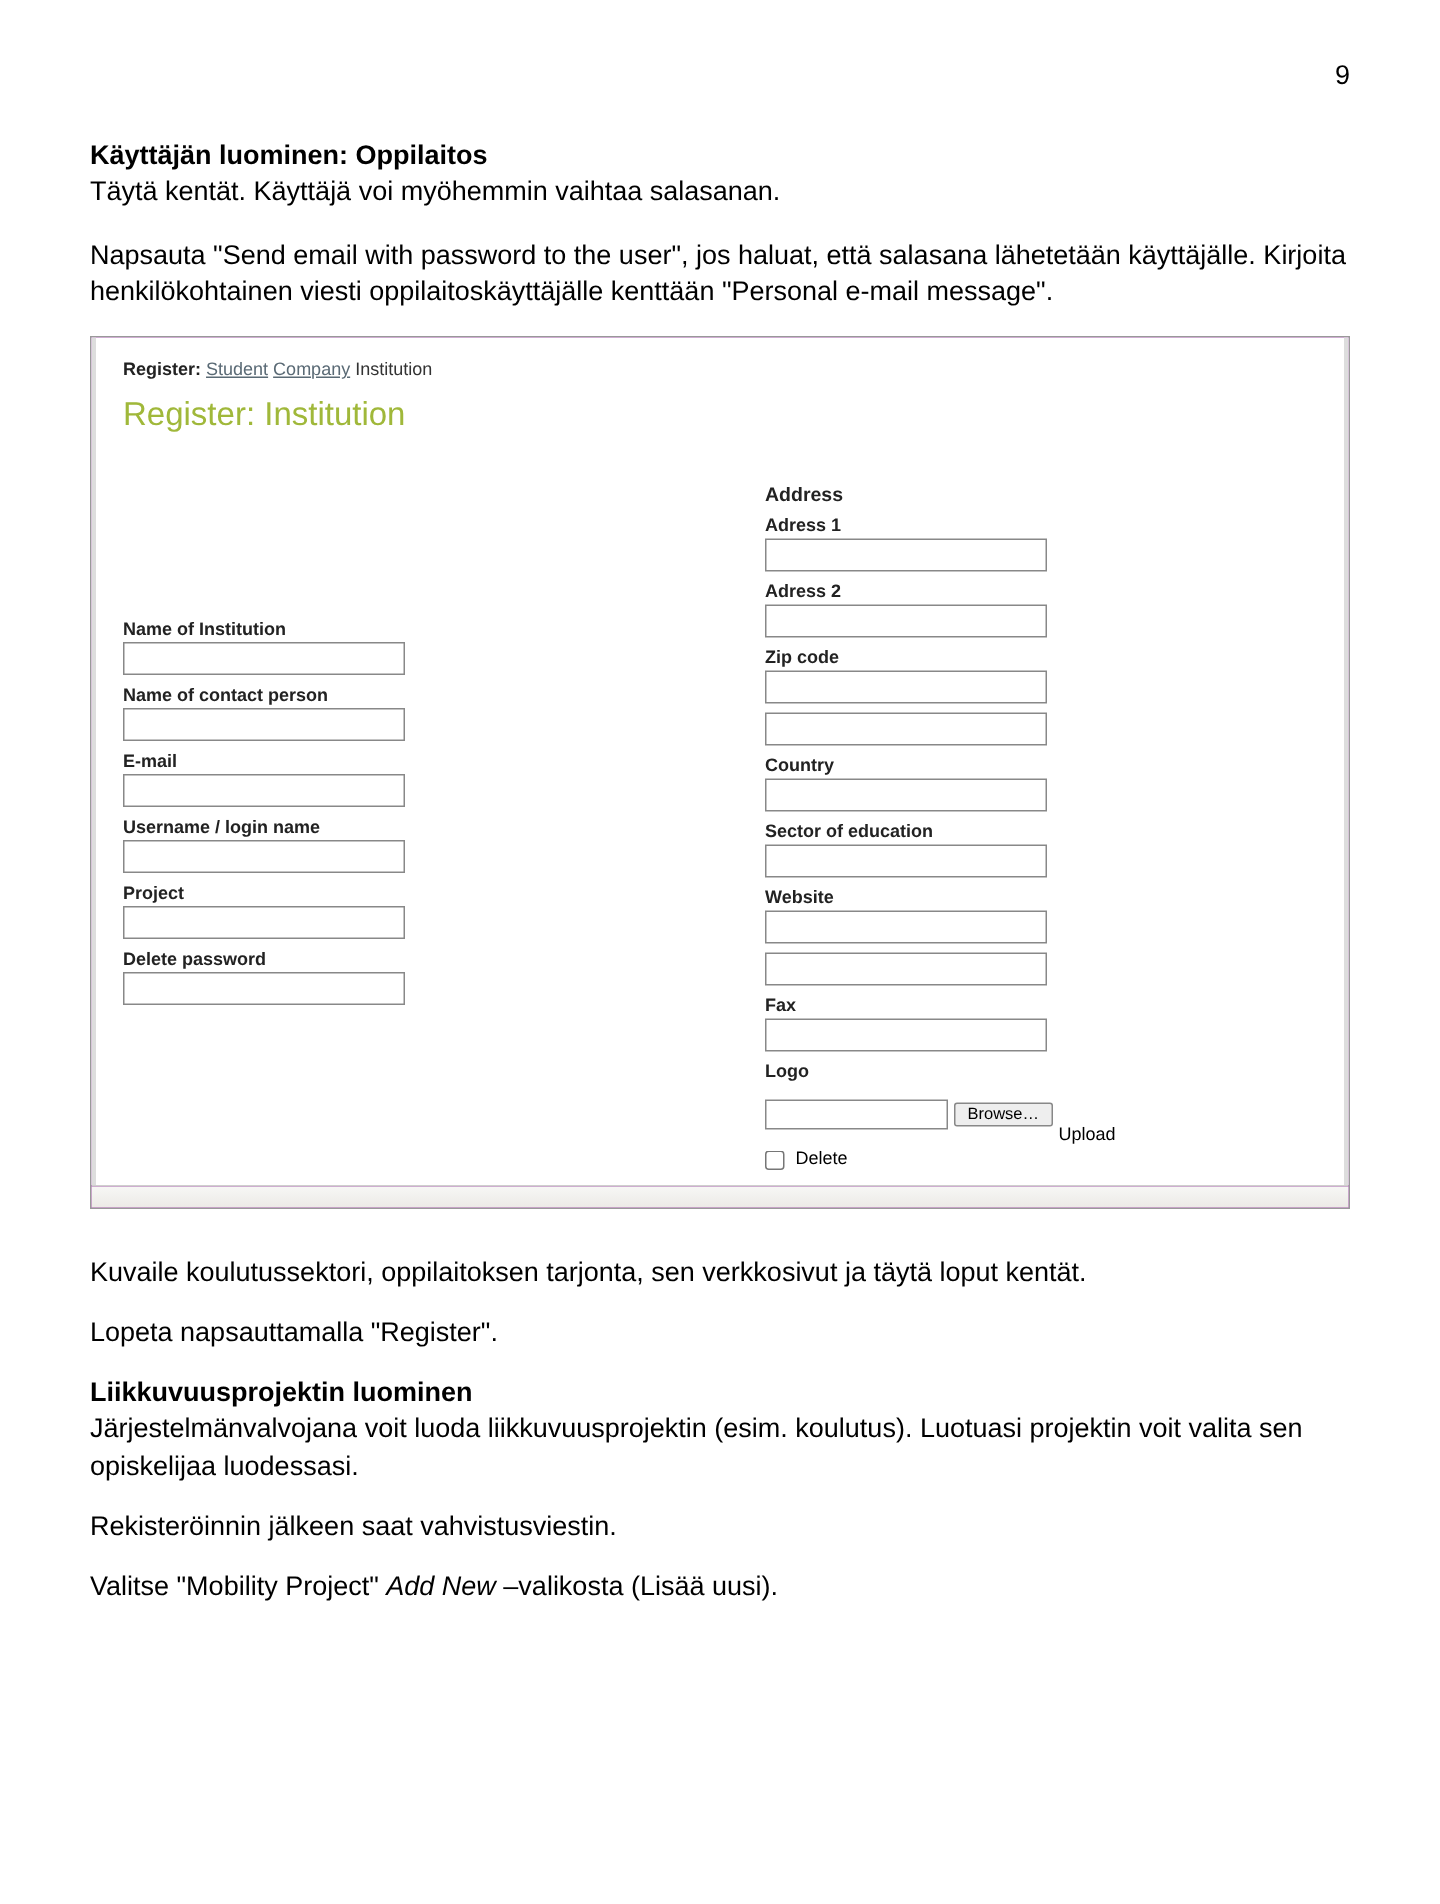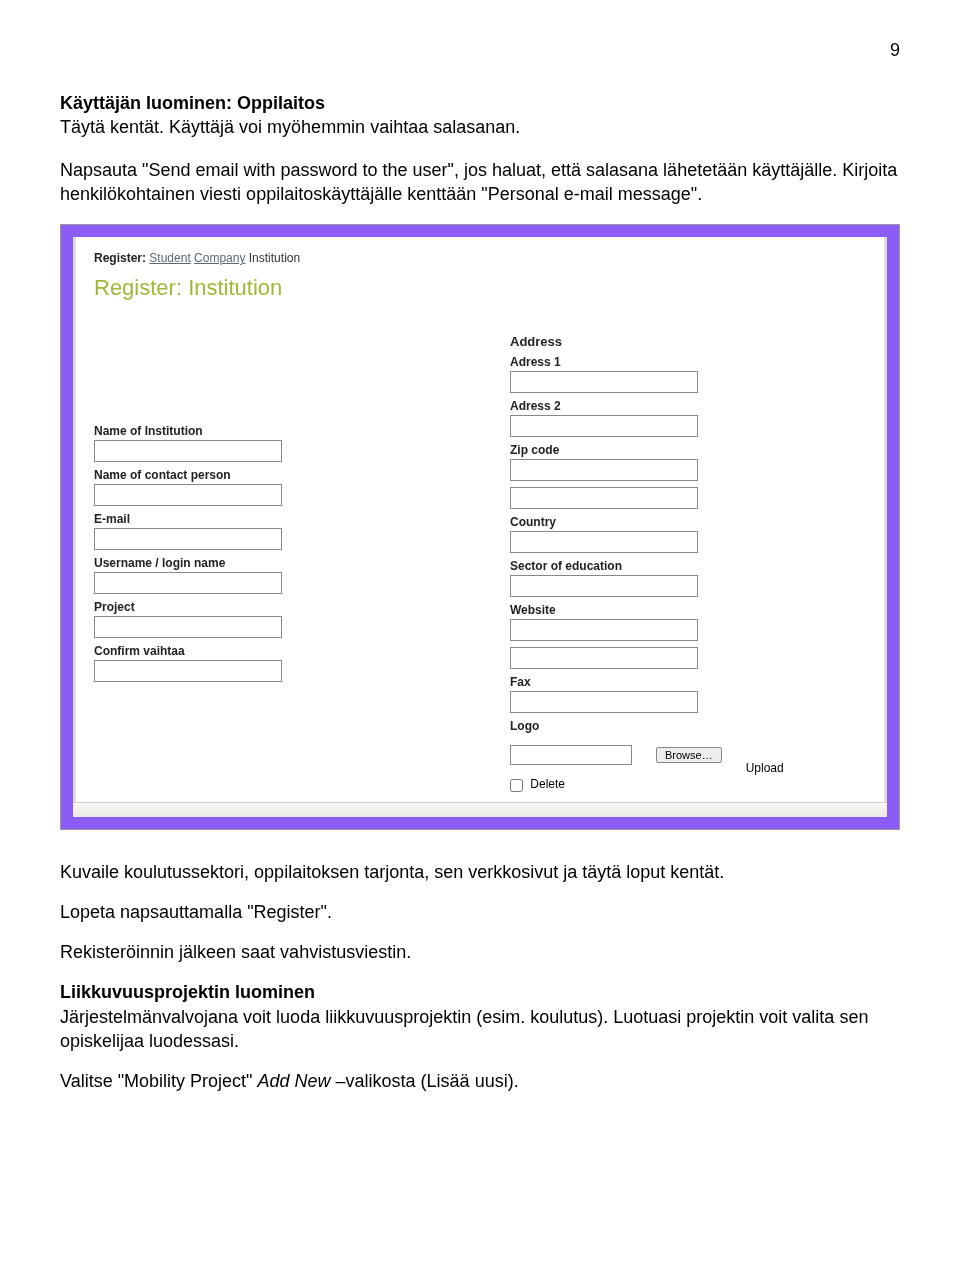--- a/index.html
+++ b/index.html
@@ -23,22 +23,22 @@
       margin-bottom: 2px;
     }
     .body-text {
       font-size: 18px;
       line-height: 1.35;
       margin-top: 0;
       margin-bottom: 18px;
     }
     .screenshot-frame {
       border: 1px solid #999;
-      background: #8b5cf6;
-      padding: 12px;
+      background: #a21caf;
+      padding: 0;
       margin: 10px 0 30px 0;
     }
     .screenshot-inner {
       background: #fff;
       padding: 14px 18px 4px 18px;
       border-left: 3px solid #ddd;
       border-right: 3px solid #ddd;
     }
     .reg-nav {
       font-size: 12px;
@@ -71,21 +71,21 @@
       width: 180px;
       height: 18px;
       border: 1px solid #888;
       background: #fff;
       font-size: 12px;
       padding: 1px 3px;
       box-sizing: content-box;
     }
     .chk-row { margin-top: 2px; font-size: 12px; }
     .chk-row input { vertical-align: middle; margin: 0 4px 0 0; }
-    .file-row { display: flex; align-items: center; gap: 24px; margin-top: 2px; }
+    .file-row { display: flex; align-items: center; gap: 4px; margin-top: 2px; }
     .file-input {
       width: 120px; height: 18px; border: 1px solid #888; background: #fff;
     }
     .browse-btn {
       font-size: 11px;
       padding: 1px 8px;
       background: #eee;
       border: 1px solid #888;
       border-radius: 2px;
       cursor: pointer;
@@ -143,21 +143,21 @@
           </div>
           <div class="field">
             <label>Username / login name</label>
             <input type="text" style="">
           </div>
           <div class="field">
             <label>Project</label>
             <input type="password" style="">
           </div>
           <div class="field">
-            <label>Confirm vaihtaa</label>
+            <label>Delete password</label>
             <input type="password" style="">
           </div>
         </div>
 
         <div class="col">
           <div class="spacer-top"></div>
           <label class="group-hdr">Address</label>
           <div class="field" style="margin-top:6px;">
             <label class="sub-hdr">Adress 1</label>
             <input type="text" style="">
@@ -206,22 +206,22 @@
           </div>
         </div>
       </div>
     </div>
     <div class="status-bar"></div>
   </div>
 
   <div class="after-section">
     <p>Kuvaile koulutussektori, oppilaitoksen tarjonta, sen verkkosivut ja täytä loput kentät.</p>
     <p>Lopeta napsauttamalla "Register".</p>
-    <p>Rekisteröinnin jälkeen saat vahvistusviestin.</p>
     <p>
       <span class="bold">Liikkuvuusprojektin luominen</span><br>
       <span>Järjestelmänvalvojana voit luoda liikkuvuusprojektin (esim. koulutus). Luotuasi projektin voit valita sen opiskelijaa luodessasi.</span>
     </p>
+    <p>Rekisteröinnin jälkeen saat vahvistusviestin.</p>
     <p>
       <span>Valitse "Mobility Project" </span><span class="ital">Add New</span><span> –valikosta (Lisää uusi).</span>
     </p>
   </div>
 </div>
 
 </body></html>

